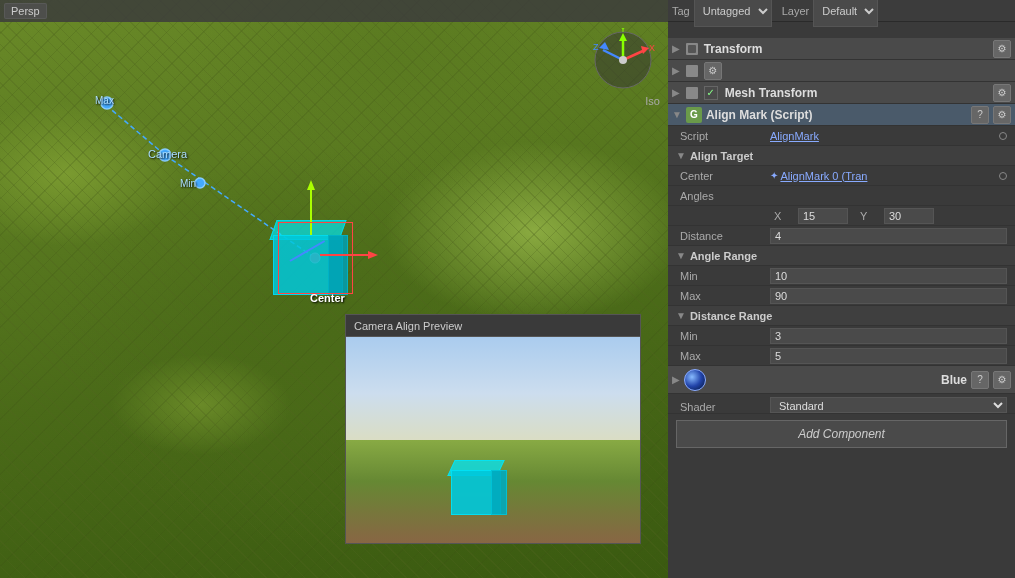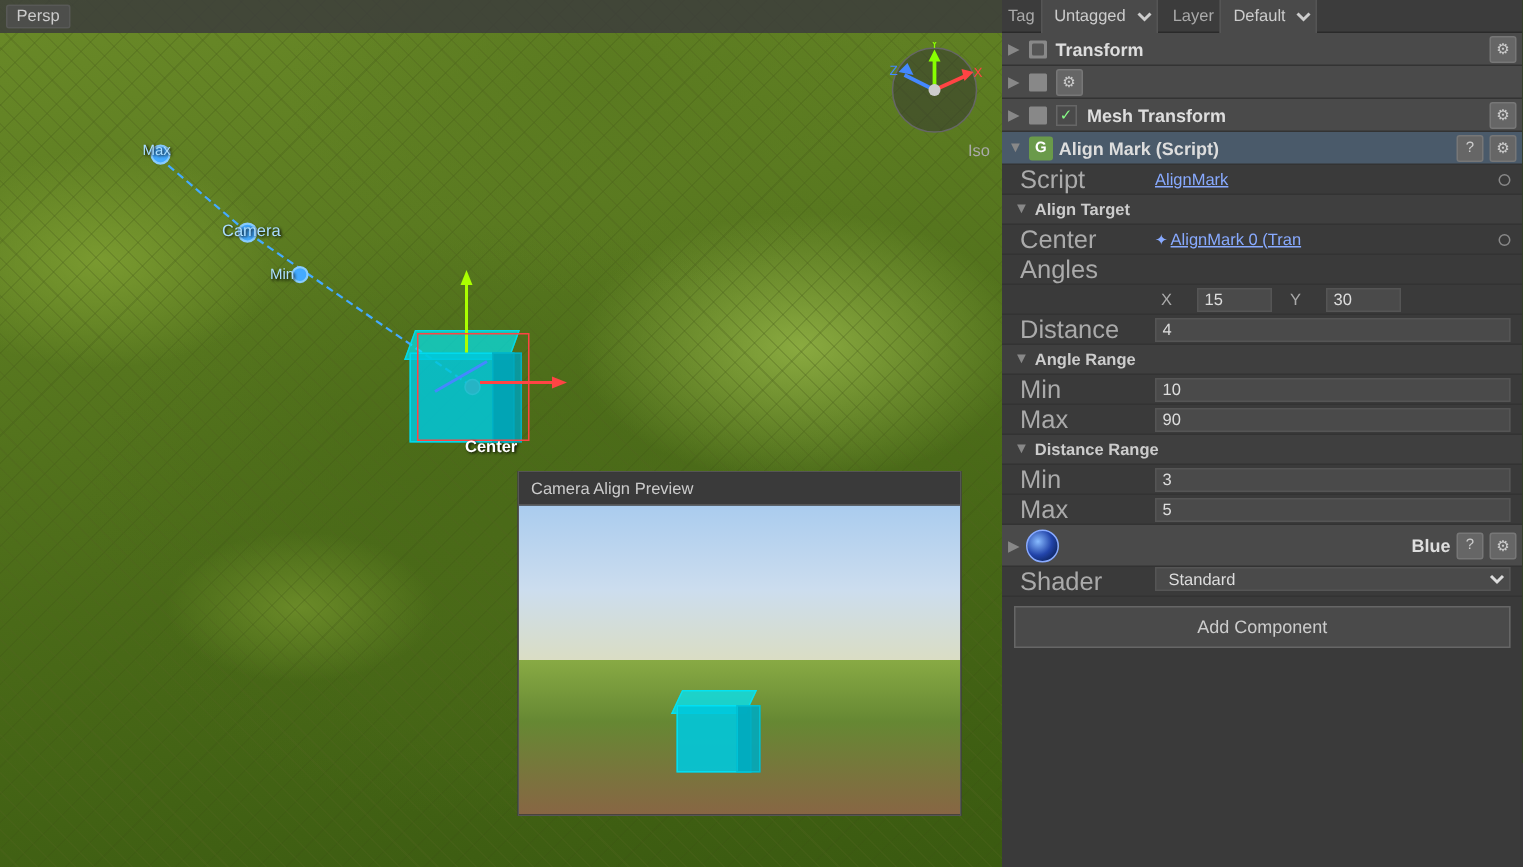--- a/index.html
+++ b/index.html
@@ -320,20 +320,21 @@
     }
 
     
     #inspector-panel {
       width: 347px;
       height: 578px;
       background: #3a3a3a;
       display: flex;
       flex-direction: column;
       overflow: hidden;
+      gap: 16px;
     }
 
     
     .tag-layer-bar {
       height: 22px;
       background: #3c3c3c;
       display: flex;
       align-items: center;
       padding: 0 4px;
       gap: 4px;
@@ -409,21 +410,21 @@
     .field-row {
       display: flex;
       align-items: center;
       height: 20px;
       padding: 0 8px 0 12px;
       border-bottom: 1px solid #333;
     }
 
     .field-label {
       color: #aaa;
-      font-size: 17px;
+      font-size: 11px;
       width: 90px;
       flex-shrink: 0;
     }
 
     .field-value {
       flex: 1;
       color: #ddd;
       font-size: 11px;
       background: #4a4a4a;
       border: 1px solid #555;
@@ -520,21 +521,21 @@
       height: 22px;
       border-radius: 50%;
       background: radial-gradient(circle at 35% 35%, #88bbff, #2244aa, #001133);
       border: 1px solid #88aaff;
       flex-shrink: 0;
     }
 
     
     .shader-row {
       display: flex;
-      align-items: flex-start;
+      align-items: flex-end;
       height: 20px;
       padding: 0 8px 0 12px;
       border-bottom: 1px solid #333;
     }
 
     .shader-dropdown {
       flex: 1;
       background: #4a4a4a;
       border: 1px solid #555;
       color: #ddd;
@@ -549,20 +550,21 @@
       background: #4a4a4a;
       border: 1px solid #666;
       color: #ccc;
       font-size: 12px;
       width: calc(100% - 16px);
       margin: 6px 8px;
       cursor: pointer;
       display: flex;
       align-items: center;
       justify-content: center;
+      font-style: italic;
     }
 
     
     .checkbox-icon {
       width: 14px;
       height: 14px;
       border: 1px solid #666;
       background: #4a4a4a;
       display: inline-flex;
       align-items: center;

